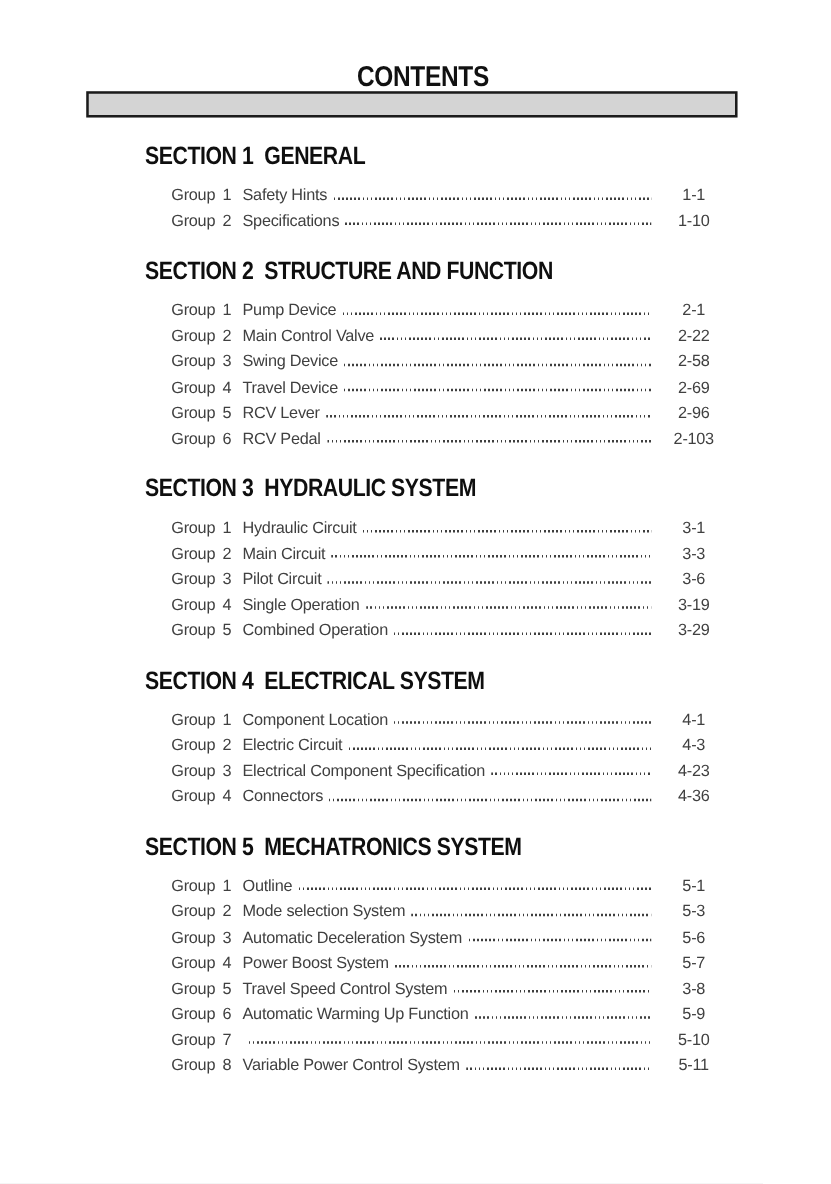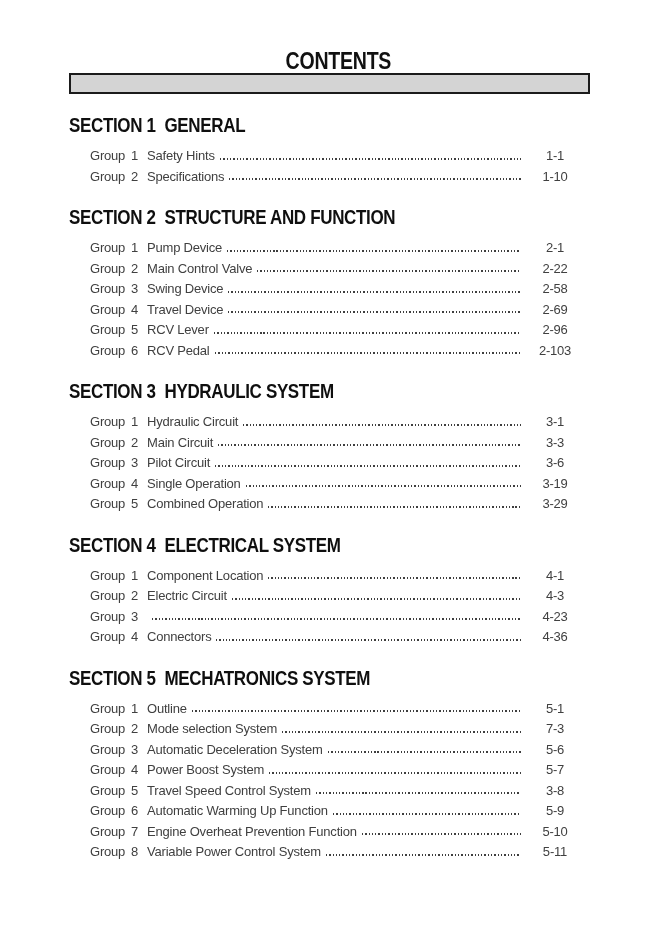--- a/index.html
+++ b/index.html
@@ -34,21 +34,21 @@
     white-space: pre;
   }
   .title-bar {
     width: 517px;
     height: 17px;
     background: #d4d4d4;
     border: 2px solid #1b1b1b;
     margin-top: 1px;
   }
   .sections { margin-top: 21px; }
-  .section { margin-bottom: 20px; }
+  .section { margin-bottom: 20px; margin-left: 47px; }
   .section-heading {
     display: inline-block;
     font-size: 20px;
     line-height: 20px;
     font-weight: bold;
     color: #0f0f0f;
     letter-spacing: -0.4px;
     transform: scaleX(0.85);
     transform-origin: 0 60%;
     white-space: pre;
@@ -229,20 +229,21 @@
     <span class="grp-label">Group</span>
     <span class="grp-no">2</span>
     <span class="grp-title">Electric Circuit</span>
     <span class="dots"></span>
     <span class="pagenum">4-3</span>
   </div>
 
   <div class="toc-row">
     <span class="grp-label">Group</span>
     <span class="grp-no">3</span>
+    <span class="grp-title">Electrical Component Specification</span>
     <span class="dots"></span>
     <span class="pagenum">4-23</span>
   </div>
 
   <div class="toc-row">
     <span class="grp-label">Group</span>
     <span class="grp-no">4</span>
     <span class="grp-title">Connectors</span>
     <span class="dots"></span>
     <span class="pagenum">4-36</span>
@@ -259,21 +260,21 @@
     <span class="grp-title">Outline</span>
     <span class="dots"></span>
     <span class="pagenum">5-1</span>
   </div>
 
   <div class="toc-row">
     <span class="grp-label">Group</span>
     <span class="grp-no">2</span>
     <span class="grp-title">Mode selection System</span>
     <span class="dots"></span>
-    <span class="pagenum">7-3</span>
+    <span class="pagenum">5-3</span>
   </div>
 
   <div class="toc-row">
     <span class="grp-label">Group</span>
     <span class="grp-no">3</span>
     <span class="grp-title">Automatic Deceleration System</span>
     <span class="dots"></span>
     <span class="pagenum">5-6</span>
   </div>
 
@@ -297,21 +298,20 @@
     <span class="grp-label">Group</span>
     <span class="grp-no">6</span>
     <span class="grp-title">Automatic Warming Up Function</span>
     <span class="dots"></span>
     <span class="pagenum">5-9</span>
   </div>
 
   <div class="toc-row">
     <span class="grp-label">Group</span>
     <span class="grp-no">7</span>
-    <span class="grp-title">Engine Overheat Prevention Function</span>
     <span class="dots"></span>
     <span class="pagenum">5-10</span>
   </div>
 
   <div class="toc-row">
     <span class="grp-label">Group</span>
     <span class="grp-no">8</span>
     <span class="grp-title">Variable Power Control System</span>
     <span class="dots"></span>
     <span class="pagenum">5-11</span>

